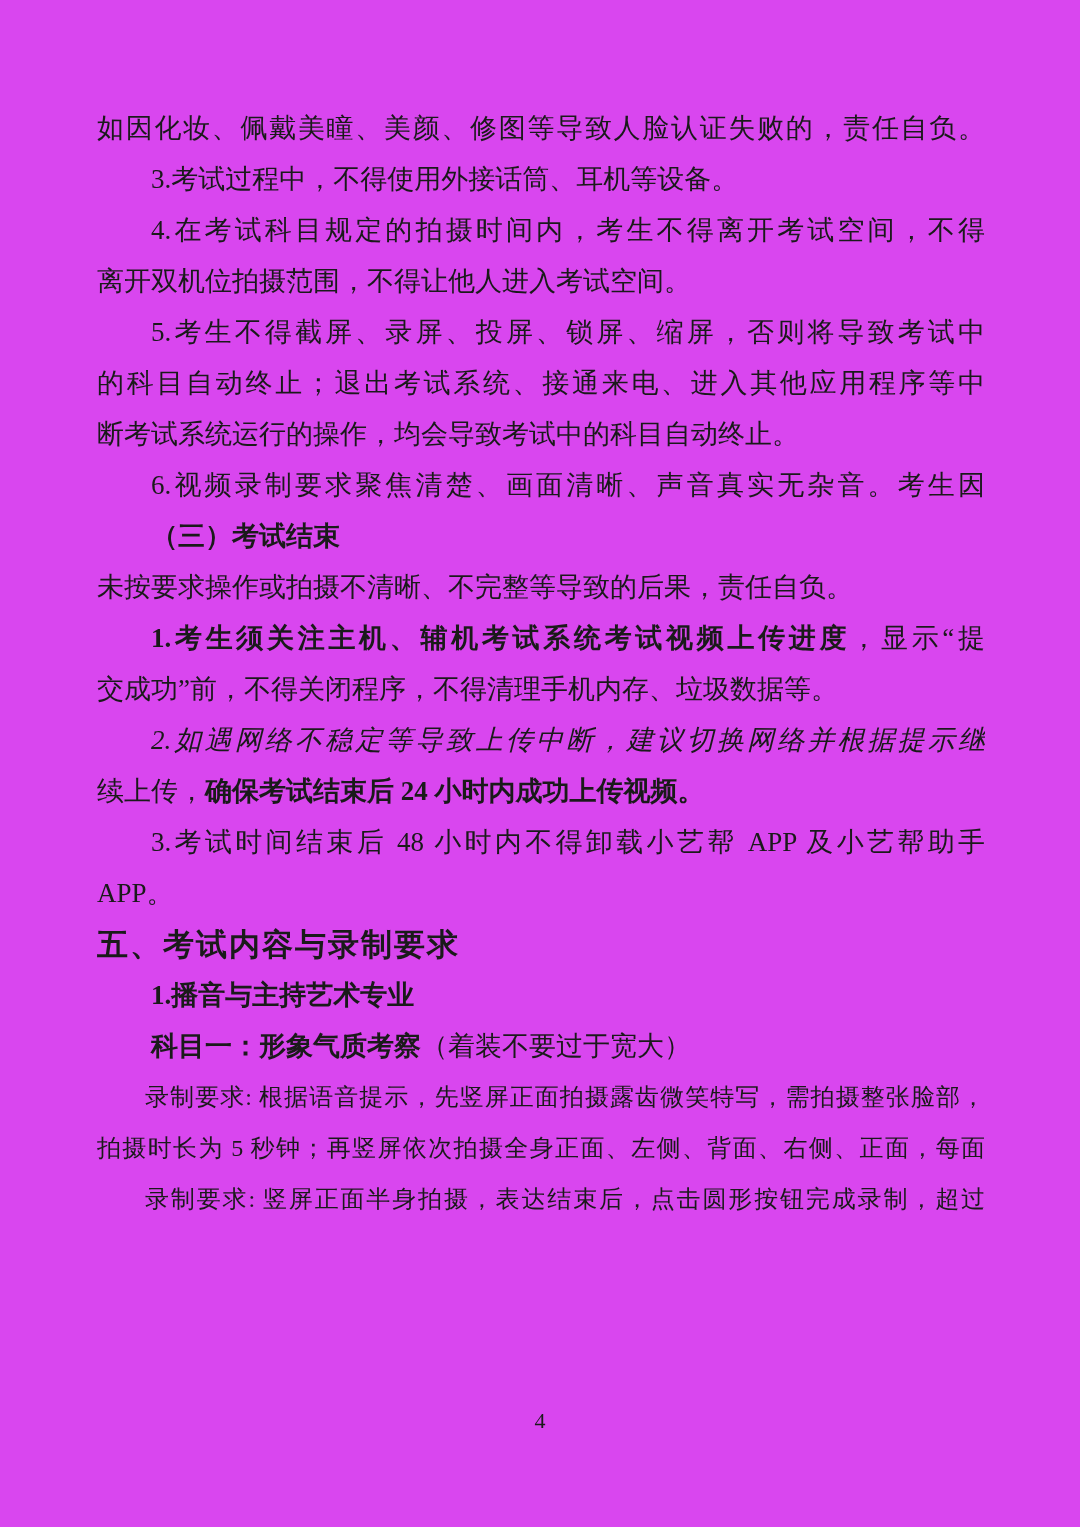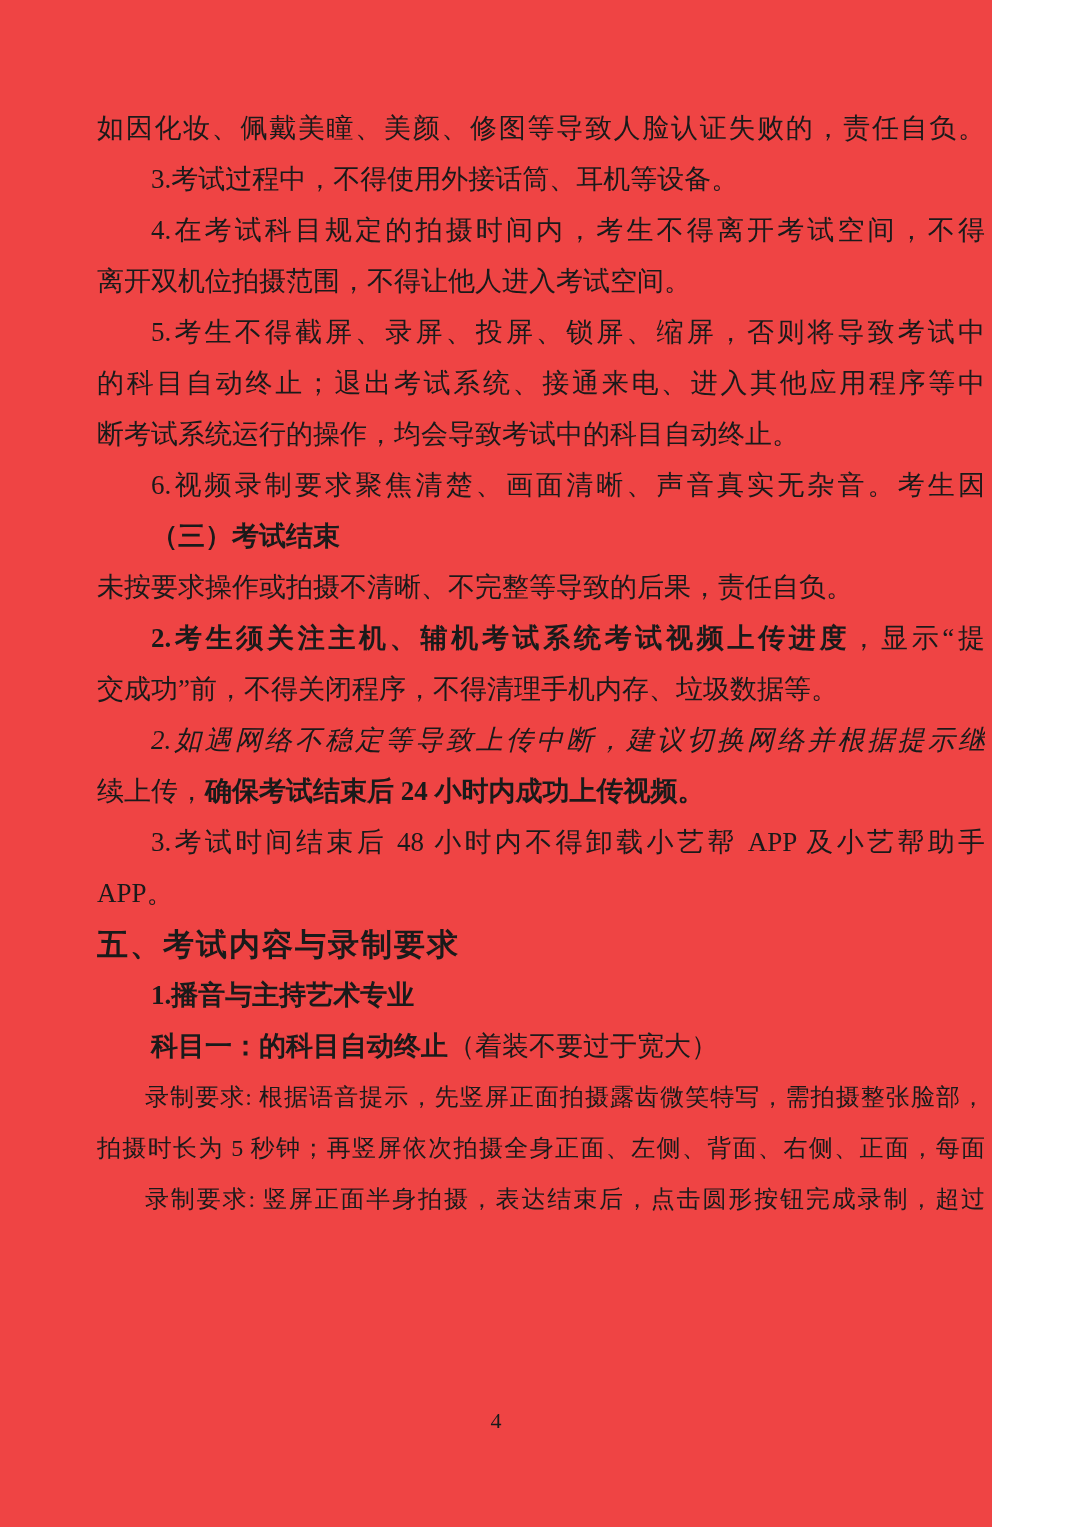--- a/index.html
+++ b/index.html
@@ -2,23 +2,23 @@
 <html><head>
 <meta charset="utf-8">
 <style>
   html, body {
     margin: 0;
     padding: 0;
     background: #ffffff;
   }
   .page {
     position: relative;
-    width: 992px;
+    width: 1080px;
     height: 1527px;
-    background: #ef4444;
+    background: #d946ef;
     overflow: hidden;
     font-family: "Liberation Serif", "DejaVu Serif", serif;
     color: #1a1a1a;
   }
   .content {
     position: absolute;
     left: 97px;
     top: 103px;
     width: 888px;
   }
@@ -64,27 +64,27 @@
       <div class="line body justify"><span>如因化妆、佩戴美瞳、美颜、修图等导致人脸认证失败的，责任自负。</span></div>
       <div class="line body" style="padding-left: 54px;"><span>3.考试过程中，不得使用外接话筒、耳机等设备。</span></div>
       <div class="line body justify" style="padding-left: 54px;"><span>4.在考试科目规定的拍摄时间内，考生不得离开考试空间，不得</span></div>
       <div class="line body"><span>离开双机位拍摄范围，不得让他人进入考试空间。</span></div>
       <div class="line body justify" style="padding-left: 54px;"><span>5.考生不得截屏、录屏、投屏、锁屏、缩屏，否则将导致考试中</span></div>
       <div class="line body justify"><span>的科目自动终止；退出考试系统、接通来电、进入其他应用程序等中</span></div>
       <div class="line body"><span>断考试系统运行的操作，均会导致考试中的科目自动终止。</span></div>
       <div class="line body justify" style="padding-left: 54px;"><span>6.视频录制要求聚焦清楚、画面清晰、声音真实无杂音。考生因</span></div>
       <div class="line body" style="padding-left: 54px;"><span class="b">（三）考试结束</span></div>
       <div class="line body"><span>未按要求操作或拍摄不清晰、不完整等导致的后果，责任自负。</span></div>
-      <div class="line body justify" style="padding-left: 54px;"><span class="b">2.考生须关注主机、辅机考试系统考试视频上传进度</span><span>，显示“提</span></div>
+      <div class="line body justify" style="padding-left: 54px;"><span class="b">1.考生须关注主机、辅机考试系统考试视频上传进度</span><span>，显示“提</span></div>
       <div class="line body"><span>交成功”前，不得关闭程序，不得清理手机内存、垃圾数据等。</span></div>
       <div class="line body justify" style="padding-left: 54px; font-style: italic;"><span>2.如遇网络不稳定等导致上传中断，建议切换网络并根据提示继</span></div>
       <div class="line body"><span>续上传，</span><span class="b">确保考试结束后 24 小时内成功上传视频。</span></div>
       <div class="line body justify" style="padding-left: 54px;"><span>3.考试时间结束后 48 小时内不得卸载小艺帮 APP 及小艺帮助手</span></div>
       <div class="line body"><span>APP。</span></div>
       <div class="line heading"><span class="b">五、考试内容与录制要求</span></div>
       <div class="line body" style="padding-left: 54px;"><span class="b">1.播音与主持艺术专业</span></div>
-      <div class="line body" style="padding-left: 54px;"><span class="b">科目一：的科目自动终止</span><span>（着装不要过于宽大）</span></div>
+      <div class="line body" style="padding-left: 54px;"><span class="b">科目一：形象气质考察</span><span>（着装不要过于宽大）</span></div>
       <div class="line small justify" style="padding-left: 48px;"><span>录制要求: 根据语音提示，先竖屏正面拍摄露齿微笑特写，需拍摄整张脸部，</span></div>
       <div class="line small justify"><span>拍摄时长为 5 秒钟；再竖屏依次拍摄全身正面、左侧、背面、右侧、正面，每面</span></div>
       <div class="line small justify" style="padding-left: 48px;"><span>录制要求: 竖屏正面半身拍摄，表达结束后，点击圆形按钮完成录制，超过</span></div>
     </div>
   <div class="page-number">4</div>
 </div>
 
 </body></html>

